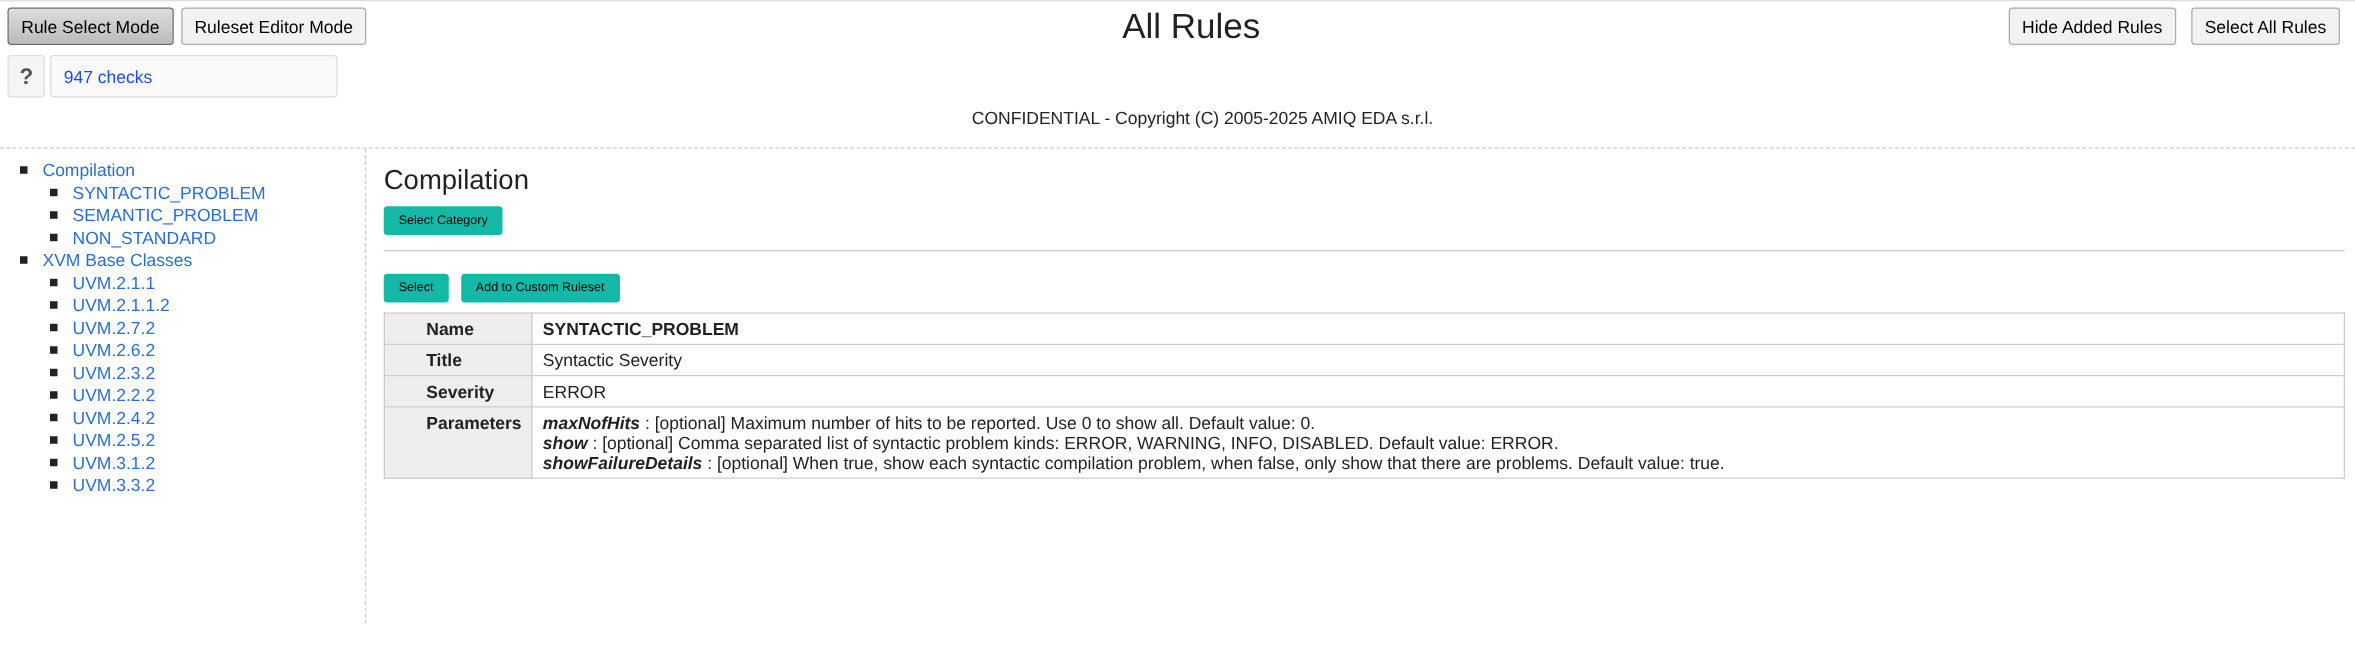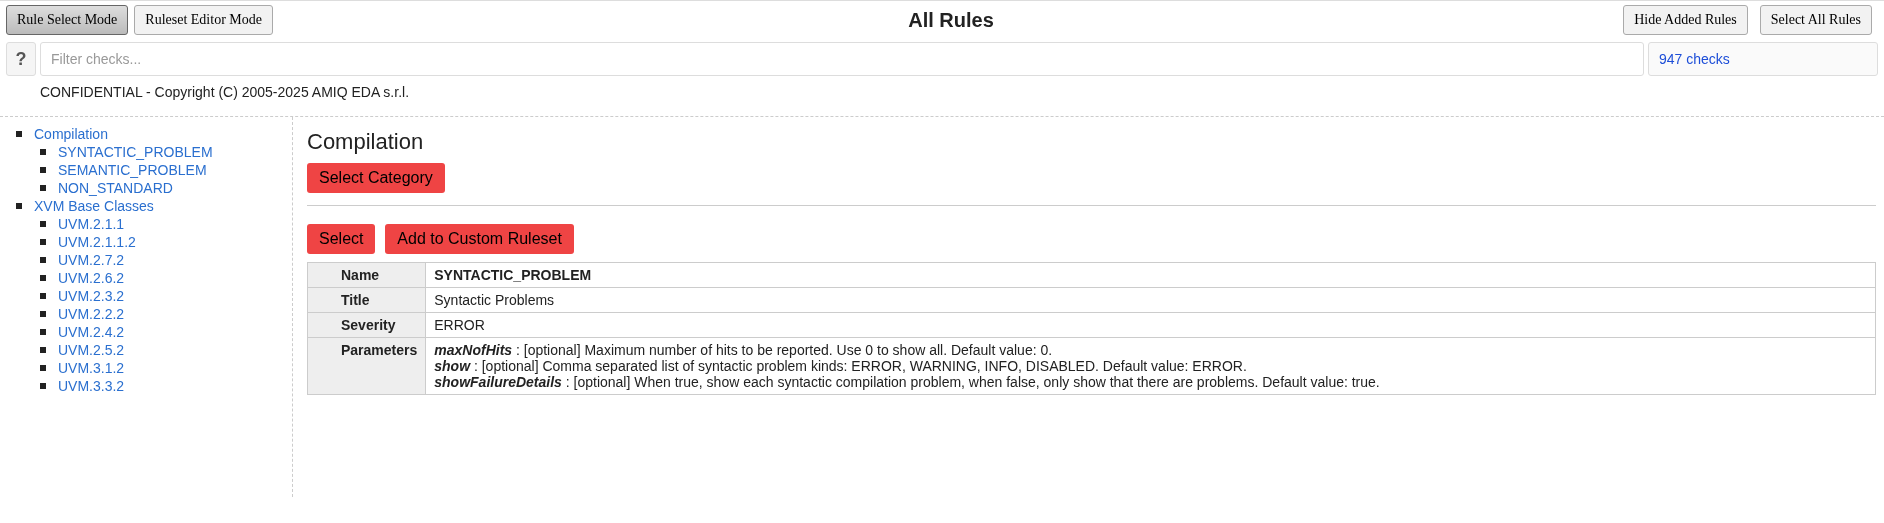--- a/index.html
+++ b/index.html
@@ -1,45 +1,45 @@
 <!DOCTYPE html>
 <html><head>
   <meta charset="utf-8">
   <style>
     * { box-sizing: border-box; margin: 0; padding: 0; }
     body { font-family: Arial, Helvetica, sans-serif; font-size: 14px; color: #222; background: #fff; width: 1884px; }
     
     .topbar { display: flex; align-items: center; padding: 4px 6px; border-top: 1px solid #ddd; border-bottom: 1px solid #fff; }
-    .mode-btn { padding: 6px 10px; margin-right: 6px; border: 1px solid #aaa; border-radius: 3px; background: #f2f2f2; cursor: pointer; font-size: 14px; font-family: Liberation Serif, serif; }
+    .mode-btn { padding: 6px 10px; margin-right: 6px; border: 1px solid #aaa; border-radius: 3px; background: #f2f2f2; cursor: pointer; font-size: 14px; }
     .mode-btn.active { background: linear-gradient(#ddd,#bbb); border: 1px solid #666; font-weight: 500; }
-    .topbar-title { flex: 1; text-align: center; font-size: 20px; font-weight: 700; }
+    .topbar-title { flex: 1; text-align: center; font-size: 28px; font-weight: 400; }
     .topbar-right { display: flex; gap: 6px; }
     
     .filterbar { display: flex; align-items: stretch; padding: 2px 6px; gap: 4px; }
     .help-btn { width: 30px; border: 1px solid #ddd; border-radius: 3px; background: #f5f5f5; font-size: 18px; font-weight: 700; color: #555; cursor: pointer; }
     .filter-input { flex: 1; padding: 8px 10px; border: 1px solid #ddd; border-radius: 3px; font-size: 14px; }
     .filter-input::placeholder { color: #999; }
     .checks-count { min-width: 230px; text-align: left; padding: 8px 10px; color: #1d4ed8; border: 1px solid #ddd; border-radius: 3px; background: #fafafa; }
     
-    .copyright { padding: 6px 0 10px; color: #222; font-size: 14px; margin-left: 40px; }
+    .copyright { text-align: center; padding: 6px 0 10px; color: #222; font-size: 14px; margin-left: 40px; }
     
     .divider { border-top: 1px dashed #ccc; margin: 6px 0 0; }
     
     .main { display: flex; }
     .sidebar { width: 293px; padding: 8px 0 8px 6px; border-right: 1px dashed #ccc; min-height: 380px; }
     .tree-ul { list-style: none; }
     .tree-li { display: flex; align-items: center; padding: 1px 0; }
     .bullet { width: 6px; height: 6px; background: #222; margin-right: 12px; display: inline-block; }
     .tree-li.lvl0 { padding-left: 10px; }
     .tree-li.lvl1 { padding-left: 34px; }
     .tree-link { color: #2a6fcf; cursor: pointer; font-size: 14px; }
     
     .content { flex: 1; padding: 12px 8px 0 14px; }
     .cat-title { font-size: 22px; font-weight: 400; margin-bottom: 8px; color: #222; }
-    .pill-btn { padding: 6px 12px; border: none; border-radius: 3px; background: #ef4444; cursor: pointer; font-size: 16px; margin-right: 6px; }
+    .pill-btn { padding: 6px 12px; border: none; border-radius: 3px; background: #14b8a6; cursor: pointer; font-size: 10px; margin-right: 6px; }
     .hr { border: none; border-top: 1px solid #ccc; margin: 12px 0 18px; }
     
     .detail-table { width: 100%; border-collapse: collapse; border: 1px solid #ccc; }
     .detail-table th, .detail-table td { border: 1px solid #ccc; padding: 4px 8px; text-align: left; vertical-align: top; font-size: 14px; }
     .detail-table th { background: #eee; font-weight: 700; width: 86px; padding-left: 33px; }
     .bold { font-weight: 700; }
     .param-line .pname { font-style: italic; font-weight: 700; }
   </style>
 </head>
 <body>
@@ -49,21 +49,20 @@
   <button class="mode-btn">Ruleset Editor Mode</button>
   <div class="topbar-title">All Rules</div>
   <div class="topbar-right">
     <button class="mode-btn">Hide Added Rules</button>
     <button class="mode-btn">Select All Rules</button>
   </div>
 </div>
 
 <div class="filterbar">
   <button class="help-btn">?</button>
-  <input class="filter-input" placeholder="Filter checks..." style="">
   <div class="checks-count">947 checks</div>
 </div>
 
 <div class="copyright">CONFIDENTIAL - Copyright (C) 2005-2025 AMIQ EDA s.r.l.</div>
 
 <div class="divider"></div>
 
 <div class="main">
   <div class="sidebar">
     <ul class="tree-ul">
@@ -139,21 +138,21 @@
       <button class="pill-btn">Add to Custom Ruleset</button>
     </div>
     <table class="detail-table">
       <tbody>
           <tr>
         <th>Name</th>
         <td class="bold">SYNTACTIC_PROBLEM</td>
       </tr>
       <tr>
         <th>Title</th>
-        <td>Syntactic Problems</td>
+        <td>Syntactic Severity</td>
       </tr>
       <tr>
         <th>Severity</th>
         <td>ERROR</td>
       </tr>
       <tr>
         <th>Parameters</th>
         <td>
           <div class="param-line"><span class="pname">maxNofHits</span><span> : [optional] Maximum number of hits to be reported. Use 0 to show all. Default value: 0.</span></div>
           <div class="param-line"><span class="pname">show</span><span> : [optional] Comma separated list of syntactic problem kinds: ERROR, WARNING, INFO, DISABLED. Default value: ERROR.</span></div>

